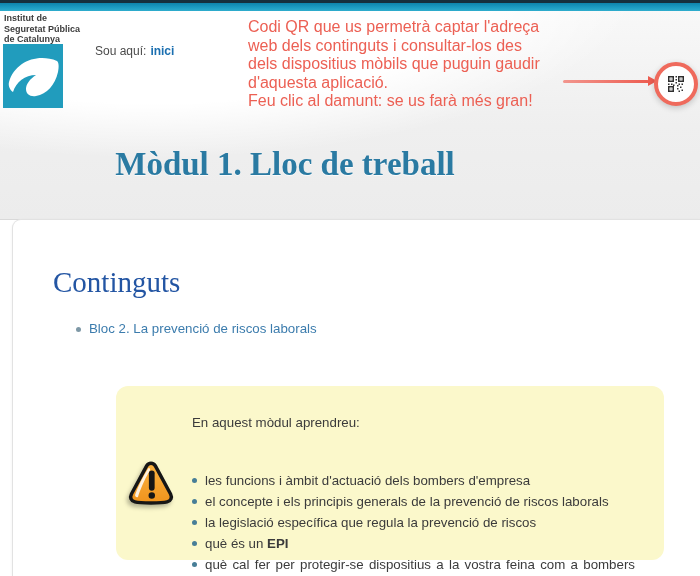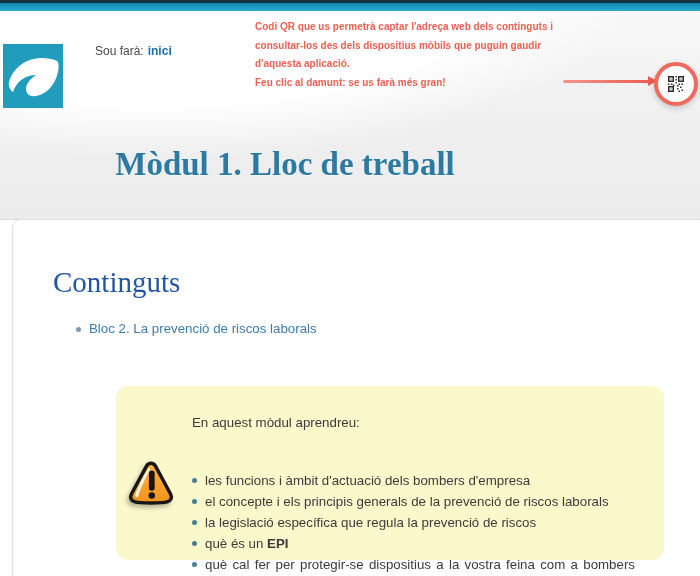--- a/index.html
+++ b/index.html
@@ -18,22 +18,22 @@
       radial-gradient(95% 120% at 22% -18%, #ffffff 52%, rgba(255,255,255,0) 74%),
       linear-gradient(180deg,#f8f8f8 0%,#efefef 55%,#ececec 100%);
     border-bottom:1px solid #d9d9d9;
   }
   .logo-text{position:absolute;left:4px;top:2px;font-size:9px;font-weight:bold;
     line-height:10.5px;color:#3c3c3c;letter-spacing:0;}
   .logo-text span{display:block;}
   .logo-mark{position:absolute;left:3px;top:33px;}
   .breadcrumb{position:absolute;left:95px;top:33px;font-size:12px;color:#4a4a4a;}
   .breadcrumb a{color:#1b6fb0;font-weight:bold;text-decoration:none;margin-left:4px;}
-  .qr-note{position:absolute;left:255px;top:7px;width:302px;
-    font-size:10px;font-weight:bold;line-height:18.5px;color:#ec6054;}
+  .qr-note{position:absolute;left:248px;top:7px;width:302px;
+    font-size:16px;font-weight:normal;line-height:18.5px;color:#ec6054;}
   .qr-note p{margin:0;}
   .arrow{position:absolute;left:563px;top:69px;width:86px;height:3px;
     background:linear-gradient(90deg,#f2968e 0%,#ed5d51 100%);border-radius:2px;}
   .arrow-head{position:absolute;right:-8px;top:-4px;width:0;height:0;
     border-left:9px solid #ed5d51;border-top:5.5px solid transparent;border-bottom:5.5px solid transparent;}
   .qr-badge{position:absolute;left:654px;top:51px;width:44px;height:44px;box-sizing:border-box;
     border:4px solid #ef6a5c;border-radius:50%;background:#fefefe;
     box-shadow:0 2px 6px rgba(0,0,0,.2);display:flex;align-items:center;justify-content:center;cursor:pointer;}
   .module-title{position:absolute;left:0;top:135px;width:570px;margin:0;text-align:center;
     font-family:"Liberation Serif",serif;font-weight:bold;font-size:33px;color:#2a7aa2;
@@ -68,28 +68,33 @@
 </head>
 <body>
 
 <div class="screen">
 
   <div class="topbar-dark"></div>
   <div class="topbar-teal"></div>
 
   <header class="header">
 
+    <div class="logo-text">
+      <span>Institut de</span>
+      <span>Seguretat Pública</span>
+      <span>de Catalunya</span>
+    </div>
 
     <svg class="logo-mark" width="60" height="64" viewBox="0 0 60 64">
       <rect x="0" y="0" width="60" height="64" fill="#219cbd"></rect>
       <path d="M54 17 C34 9 12 18 6 38 C5 42 7 46 10 48 C13 38 22 31 33 31 C27 35 23 40 23 45 C23 50 27 53 33 52 C44 50 52 41 55 28 C56 23 56 19 54 17 Z" fill="#ffffff"></path>
     </svg>
 
     <div class="breadcrumb">
-      <span>Sou farà:</span><a href="#">inici</a>
+      <span>Sou aquí:</span><a href="#">inici</a>
     </div>
 
     <div class="qr-note">
       <p>Codi QR que us permetrà captar l'adreça web dels continguts i consultar-los des dels dispositius mòbils que puguin gaudir d'aquesta aplicació.</p>
       <p>Feu clic al damunt: se us farà més gran!</p>
     </div>
 
     <div class="arrow">
       <span class="arrow-head"></span>
     </div>

